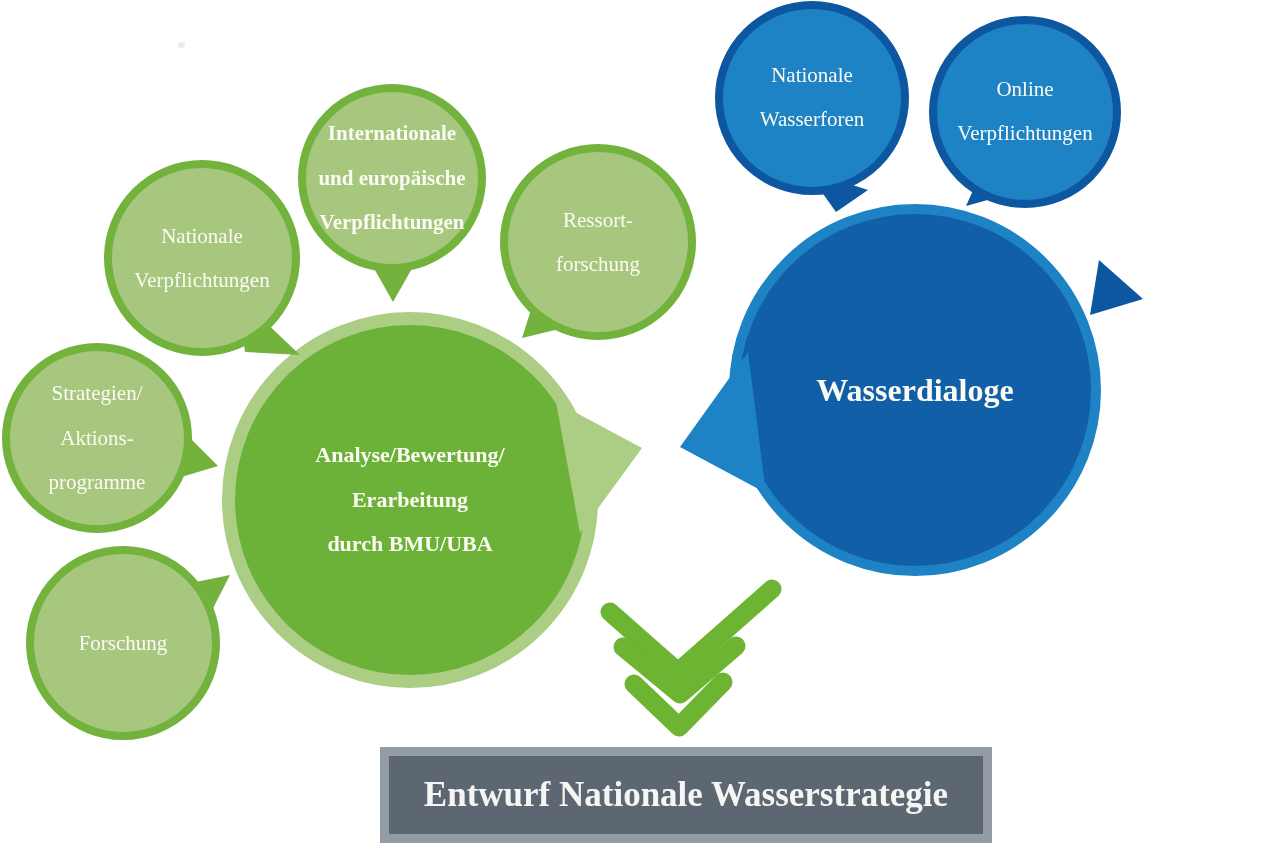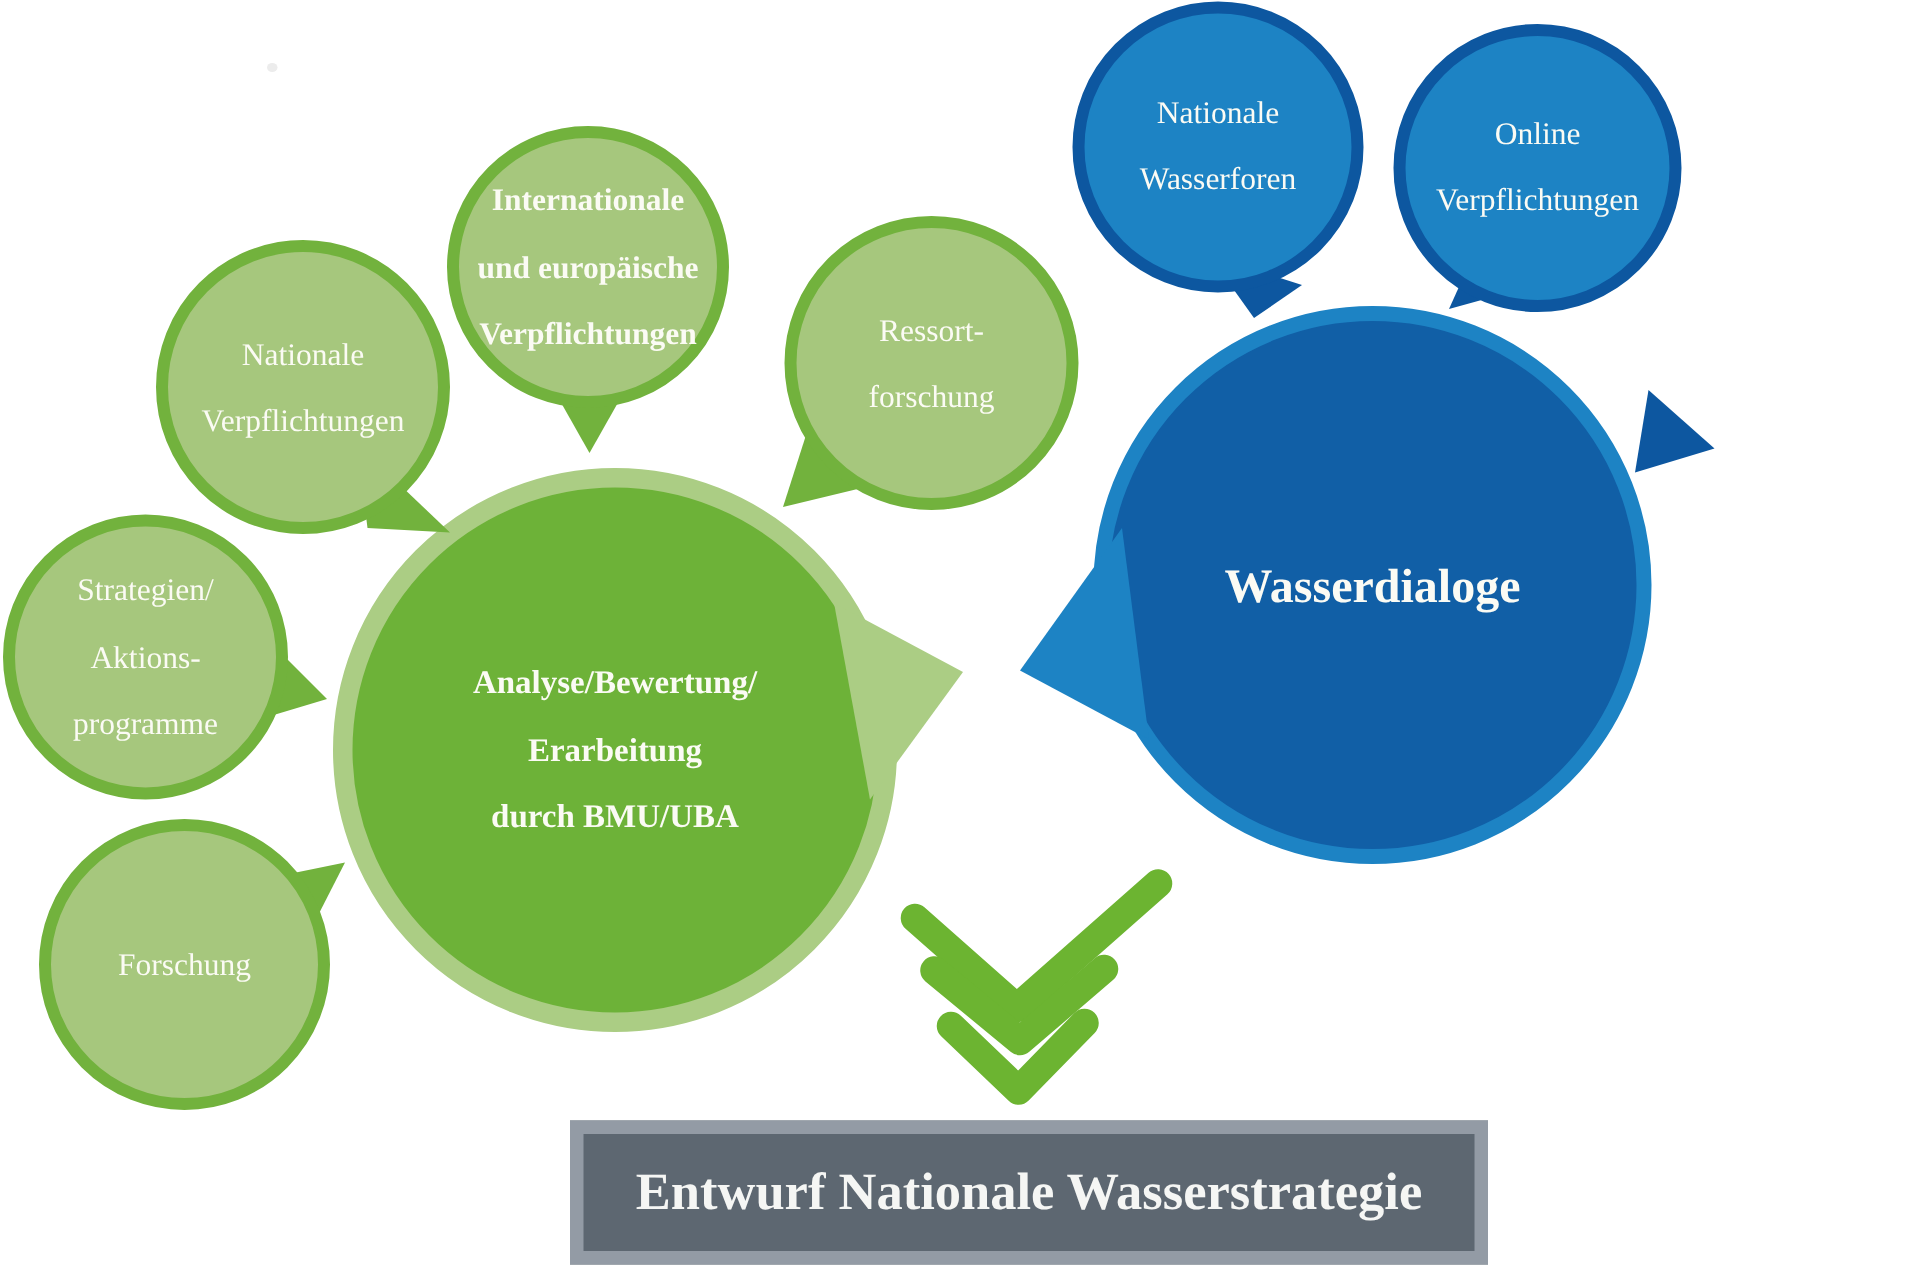--- a/index.html
+++ b/index.html
@@ -73,21 +73,21 @@
     <span>Nationale</span>
     <span>Verpflichtungen</span>
   </div>
 
   <div class="bubble g-small" style="left:298px;top:84px;width:188px;height:188px;font-weight:bold;">
     <span>Internationale</span>
     <span>und europäische</span>
     <span>Verpflichtungen</span>
   </div>
 
-  <div class="bubble g-small" style="left:523px;top:144px;width:196px;height:196px;">
+  <div class="bubble g-small" style="left:500px;top:144px;width:196px;height:196px;">
     <span>Ressort-</span>
     <span>forschung</span>
   </div>
 
   <div class="bubble g-small" style="left:2px;top:343px;width:190px;height:190px;">
     <span>Strategien/</span>
     <span>Aktions-</span>
     <span>programme</span>
   </div>
 

